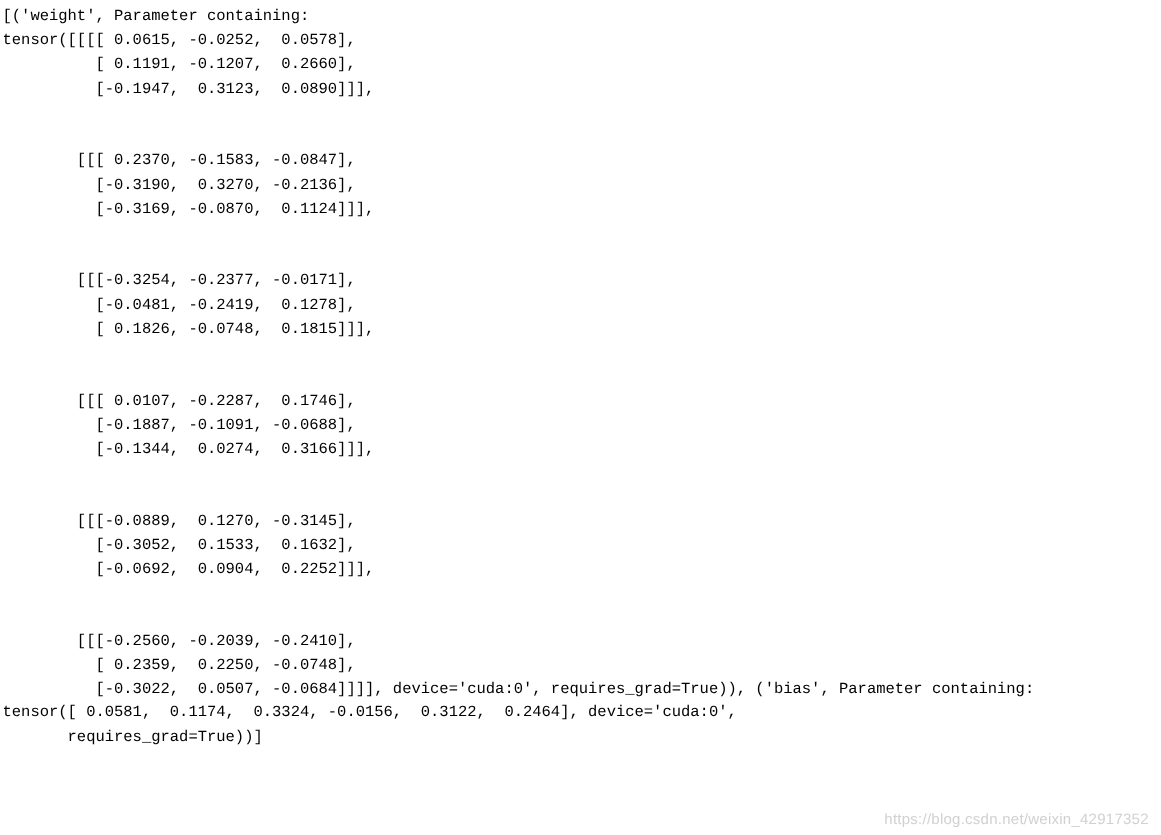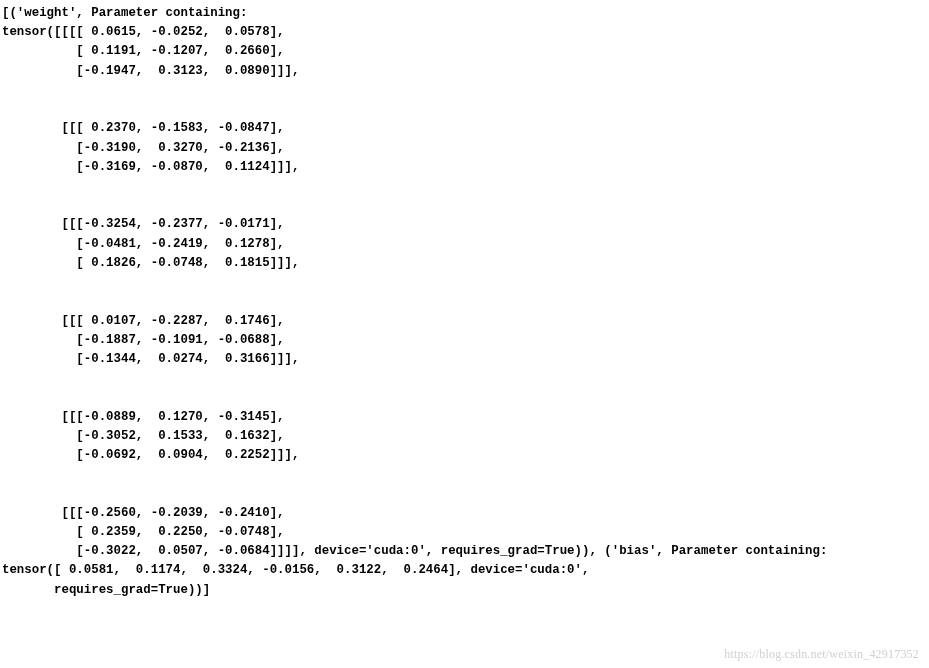--- a/index.html
+++ b/index.html
@@ -12,27 +12,26 @@
     position: relative;
   }
   pre {
     font-family: Consolas, Menlo, Monaco, "Courier New", monospace;
     font-size: 12.4px;
     line-height: 1.55;
     color: #000000;
     margin: 0;
     padding: 4px 0 0 2px;
     white-space: pre;
-    font-weight: bold;
   }
   .watermark {
     position: absolute;
     right: 10px;
     bottom: 6px;
-    font-family: Liberation Serif, serif;
+    font-family: Liberation Sans, sans-serif;
     font-size: 12px;
     color: rgba(170,170,170,0.55);
     letter-spacing: 0.2px;
     pointer-events: none;
     margin-left: 24px;
   }
 </style>
 </head>
 <body>
 

